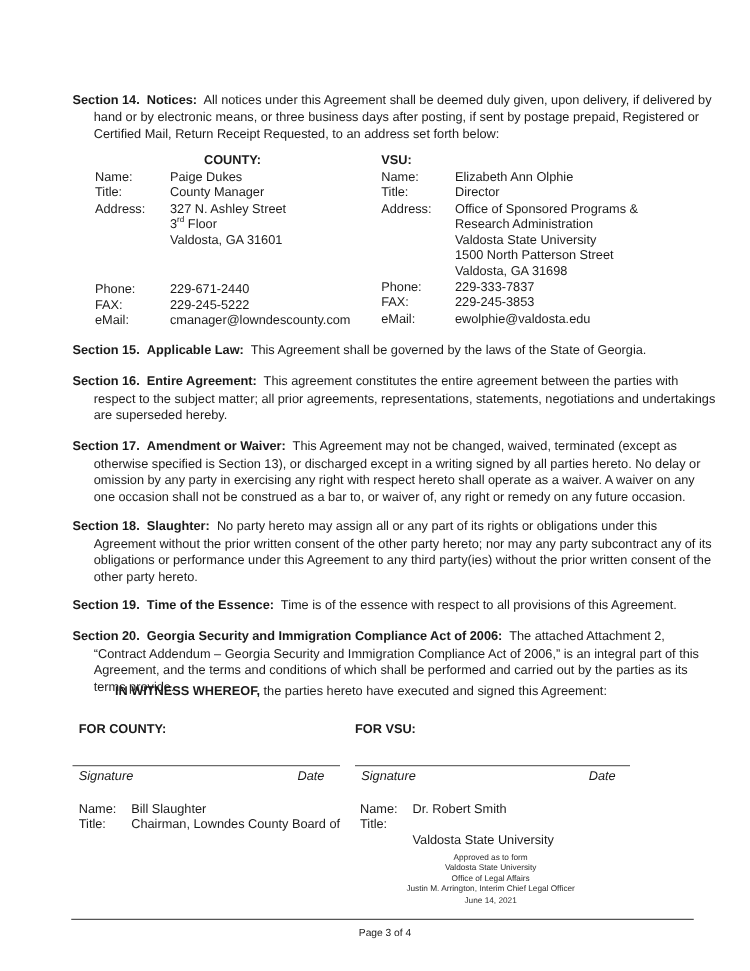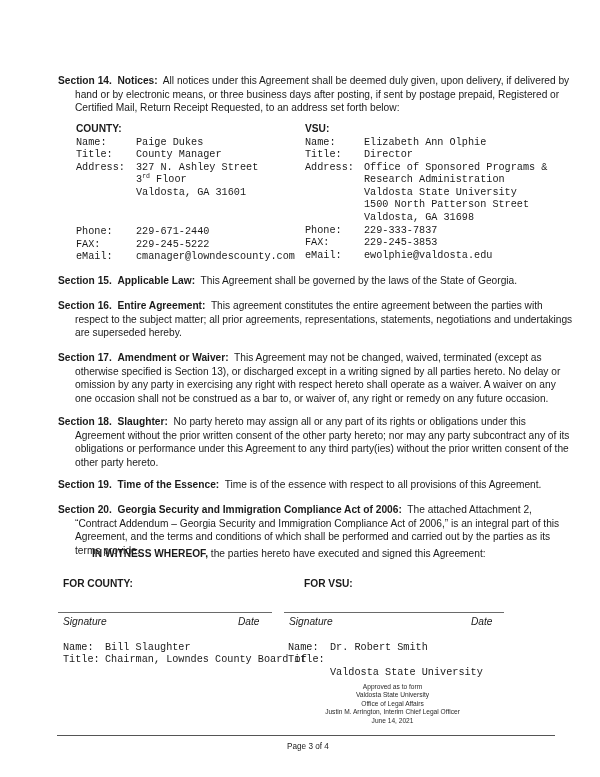--- a/index.html
+++ b/index.html
@@ -34,31 +34,30 @@
       position: absolute;
       left: 76px;
       top: 122px;
       width: 470px;
       height: 142px;
     }
     .col {
       position: absolute;
       top: 0;
     }
-    .col.county { left: 0; width: 220px; }
+    .col.county { left: 0; width: 220px; text-align: center; }
     .col.vsu { left: 229px; width: 240px; }
     .col-head {
       font-weight: bold;
       height: 13.5px;
     }
     .row {
       position: relative;
       height: 12.6px;
       white-space: nowrap;
-      font-family: Liberation Mono, monospace;
     }
     .row .lbl { position: absolute; left: 0; }
     .row .val { position: absolute; left: 60px; }
     .col.vsu .row .val { left: 59px; }
     .row .val.indent { left: 72px; }
     sup { font-size: 6.5px; line-height: 0; }
     .witness {
       position: absolute;
       left: 92px;
       top: 547px;
@@ -238,21 +237,21 @@
     <b>Section 20.</b>&nbsp;
     <b>Georgia Security and Immigration Compliance Act of 2006:</b>&nbsp;
     <span>The attached Attachment 2, “Contract Addendum – Georgia Security and Immigration Compliance Act of 2006,” is an integral part of this Agreement, and the terms and conditions of which shall be performed and carried out by the parties as its terms provide.</span>
   </div>
 
   <div class="witness">
     <b>IN WITNESS WHEREOF,</b><span> the parties hereto have executed and signed this Agreement:</span>
   </div>
 
   <div class="for-head" style="left:63px;">FOR COUNTY:</div>
-  <div class="for-head" style="left:304px;">FOR VSU:</div>
+  <div class="for-head" style="left:284px;">FOR VSU:</div>
 
   <div class="sig-line" style="left:58px; width:214px;"></div>
   <div class="sig-line" style="left:284px; width:220px;"></div>
 
   <div class="sig-label" style="left:63px;">Signature</div>
   <div class="sig-label" style="left:238px;">Date</div>
   <div class="sig-label" style="left:289px;">Signature</div>
   <div class="sig-label" style="left:471px;">Date</div>
 
   <div class="signer" style="left:63px; width:220px;">

